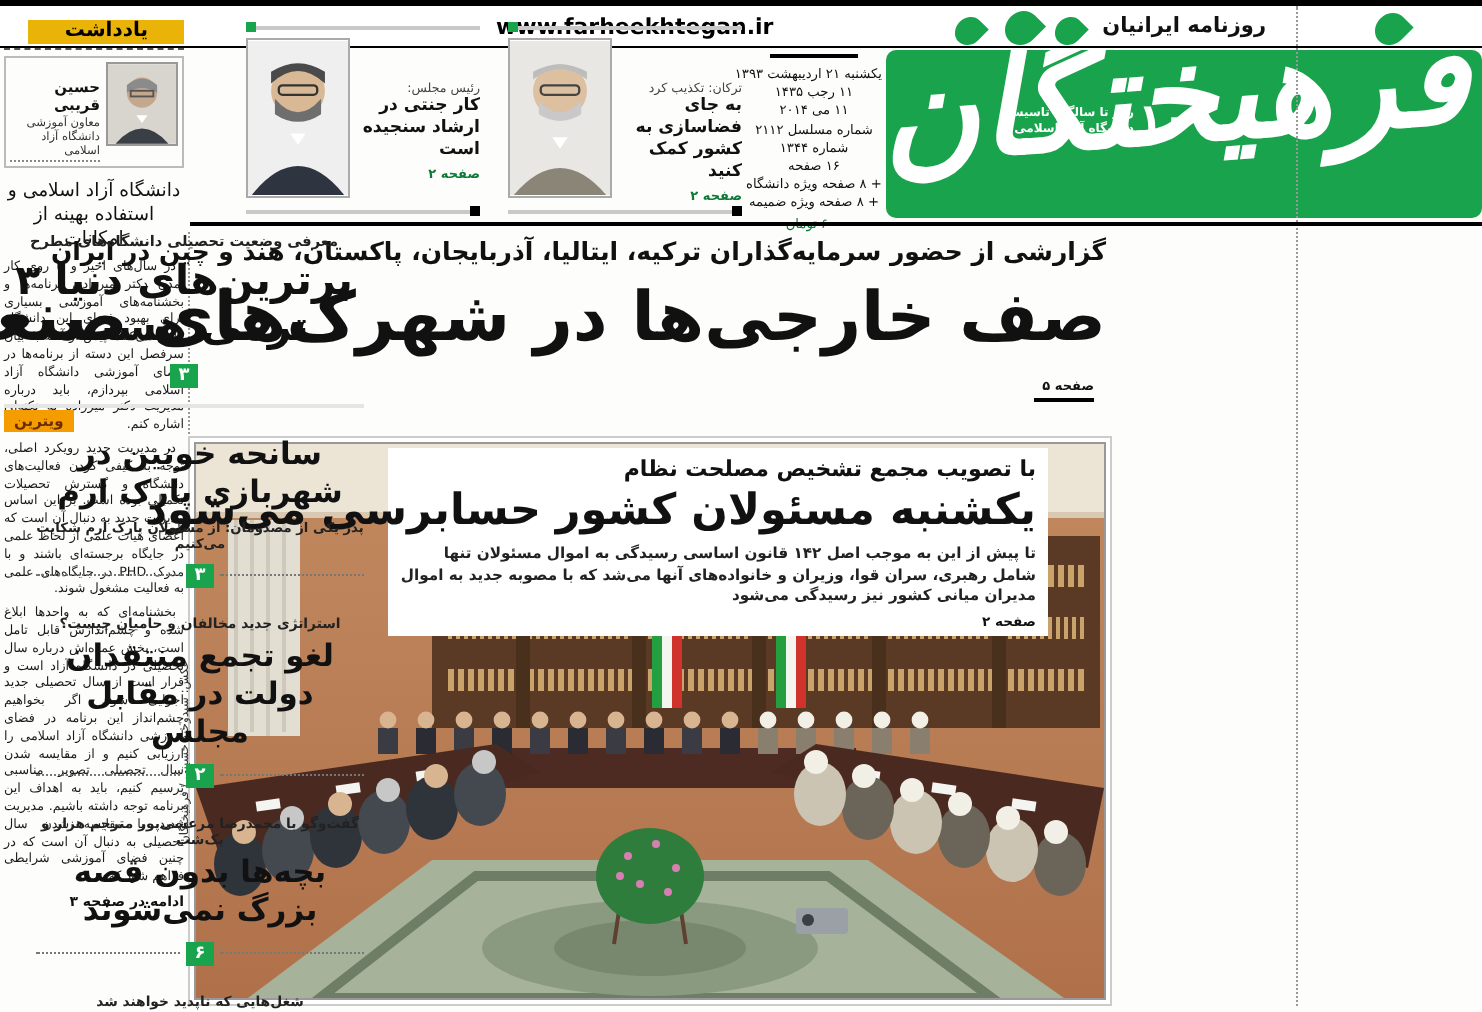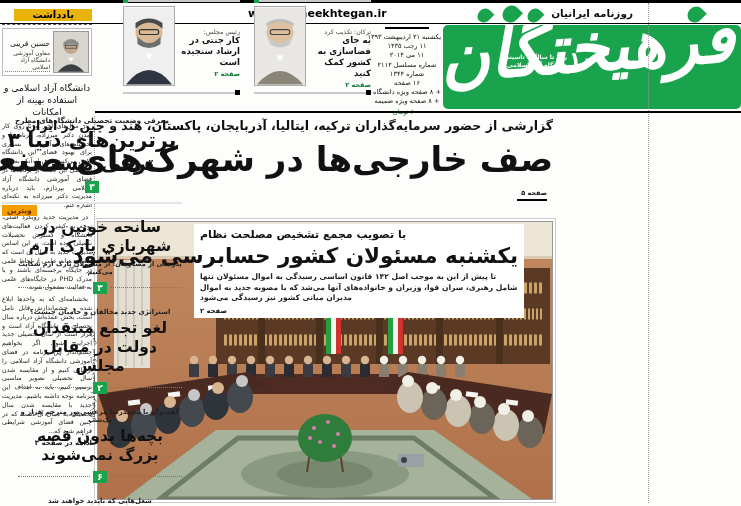--- a/index.html
+++ b/index.html
@@ -29,31 +29,31 @@
   .dateline div.dl { font-size:6.6px; font-weight:normal; line-height:9.2px; white-space:nowrap; }
   .dateline .price { font-size:8px; color:#0d7a38; margin-top:1px; }
 
   
   .leftcol { position:absolute; top:3px; right:649px; width:90px;  left:2px; }
   .note-label { display:inline-block; background:#eab308; color:#000; font-size:10px; font-weight:bold; padding:0 18px 1px; margin-top:2px; }
   .note-label-wrap { border-bottom:1px dashed #555; padding-bottom:2px; }
   .notebox { border:1px solid #bbb; margin-top:3px; padding:2px; display:flex; gap:3px; }
   .portrait { width:36px; height:42px; flex:0 0 36px; border:1px solid #999; }
   .author-block { text-align:right; padding-top:8px; }
-  .author-name { font-size:7.5px; font-weight:normal;text-align:right; }
+  .author-name { font-size:7.5px; font-weight:bold;text-align:right; }
   .author-role { font-size:5.8px; color:#333; line-height:7px; margin-top:2px; border-bottom:1px dotted #888; }
   .note-title { font-size:9.3px; font-weight:normal; text-align:center; line-height:12px; margin:6px 0 4px; }
   .note-body { font-size:6.35px; line-height:8.8px; text-align:justify; color:#1a1a1a; }
   .note-body p { margin-bottom:3px; text-indent:4px; }
   .note-cont { font-size:7px; font-weight:bold; margin-top:2px; }
 
   .vdiv { position:absolute; border-left:1px dotted #999; }
 
   
-  .teaser { position:absolute; top:0; width:117px; height:112px; }
+  .teaser { position:absolute; top:13px; width:117px; height:112px; }
   .t-bar-top { height:2px; background:#c9c9c9; position:relative; }
   .t-bar-top .sq { position:absolute; right:auto; left:0; top:-2px; width:5px; height:5px; background:#1aa34d; }
   .t-bar-bot { height:2px; background:#c9c9c9; position:relative; margin-top:2px; }
   .t-bar-bot .sq { position:absolute; right:0; top:-2px; width:5px; height:5px; background:#000; }
   .t-row { display:flex; direction:ltr; gap:4px; padding-top:4px; height:88px; }
   .t-photo { width:52px; height:80px; flex:0 0 52px; border:1px solid #aaa; }
   .t-text { direction:rtl; text-align:right; padding-top:22px; }
   .t-kicker { font-size:6.3px; color:#444; }
   .t-title { font-size:8.6px; font-weight:bold; line-height:11px; }
   .t-page { font-size:6.5px; font-weight:bold; color:#0d7a38; margin-top:2px; }
@@ -61,21 +61,21 @@
   .mainrule { position:absolute; top:111px; right:0; width:646px; height:2px; background:#000; }
 
   
   .lead { position:absolute; top:118px; right:188px; width:456px; text-align:center; }
   .lead-kicker { font-size:12.5px; font-weight:bold; letter-spacing:-0.5px; white-space:nowrap; }
   .lead-title { font-size:34px; font-weight:bold; letter-spacing:-2px; white-space:nowrap; margin-top:6px; }
   .lead-page { text-align:right; font-size:6.5px; font-weight:bold; margin:10px 6px 0 0; width:30px; border-bottom:2px solid #000; padding-bottom:2px; }
 
   
   .photo-frame { position:absolute; top:221px; left:97px; width:456px; height:279px; border:1px solid #999; background:#c99067; box-shadow:0 0 0 2px #fff, 0 0 0 3px #ccc; }
-  .overlay { position:absolute; top:2px; left:96px; width:330px; background:#fff; text-align:left; padding:4px 6px 3px; }
+  .overlay { position:absolute; top:2px; left:96px; width:330px; background:#fff; text-align:right; padding:4px 6px 3px; }
   .ov-kicker { font-size:11px; font-weight:bold; letter-spacing:-0.5px; }
   .ov-title { font-size:21.5px; font-weight:bold; letter-spacing:-1px; white-space:nowrap; margin-top:2px; }
   .ov-lede { font-size:7.6px; font-weight:bold; line-height:10.5px; margin-top:4px; color:#222; }
   .ov-page { font-size:6.8px; font-weight:bold; margin-top:3px; }
   .credit { position:absolute; top:330px; left:89px; height:130px; writing-mode:vertical-rl; transform:rotate(180deg); font-size:6px; color:#333; }
 
   
   .sidebar { position:absolute; top:116px; left:2px; width:180px;  right:559px; text-align:center; }
   .sb-kicker { font-size:7.3px; font-weight:bold; color:#222; }
   .sb-title { font-size:20.5px; font-weight:bold; line-height:23px; letter-spacing:-1px; margin-top:4px; }

